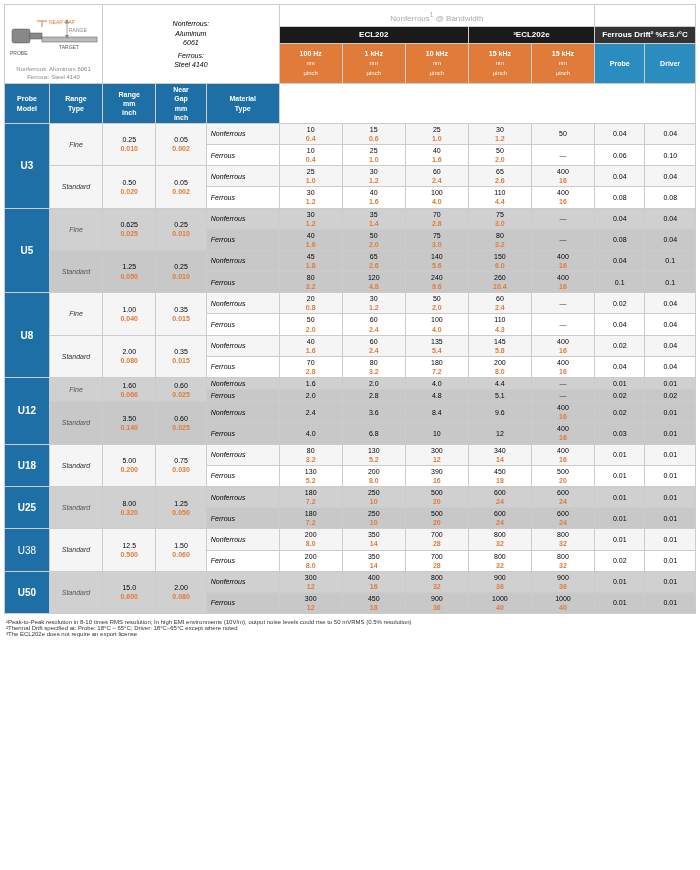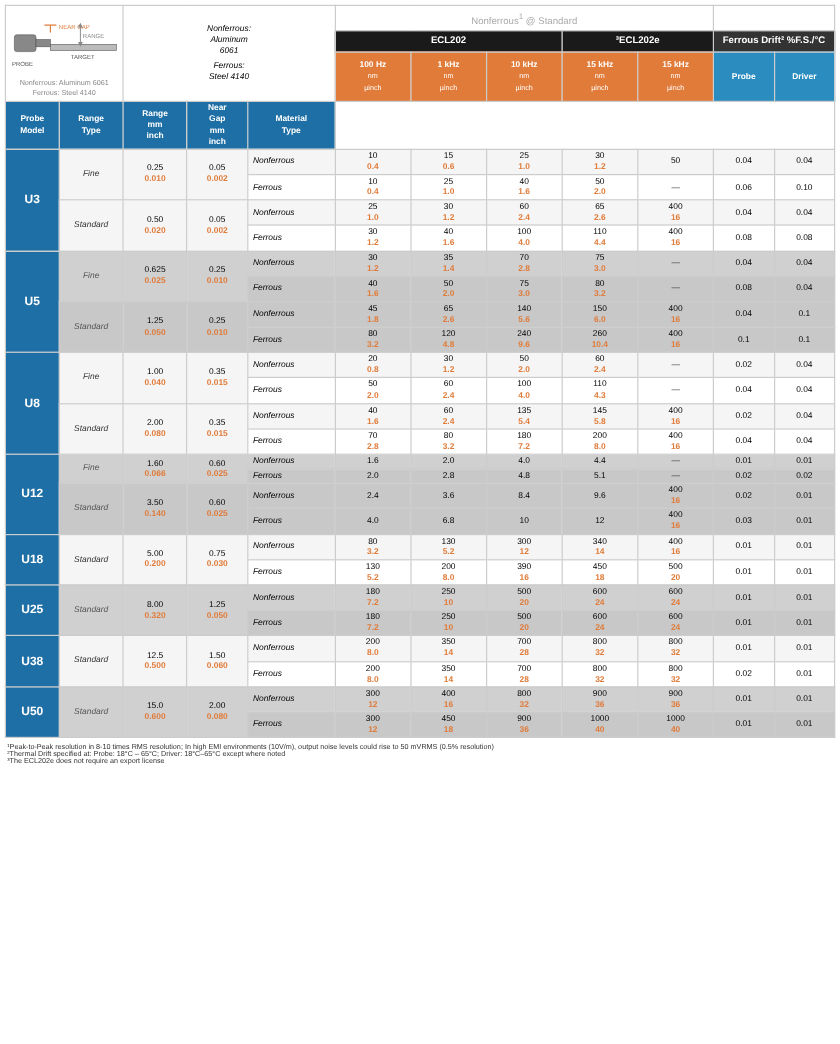--- a/index.html
+++ b/index.html
@@ -139,21 +139,21 @@
           </div>
         </td>
         <td rowspan="3" colspan="3" style="background:#fff; border:1px solid #ccc; vertical-align:middle; text-align:center; font-size:7px;">
           <div>
             <div style="font-style:italic;">Nonferrous:<br>Aluminum<br>6061</div>
             <div style="font-style:italic; margin-top:4px;">Ferrous:<br>Steel 4140</div>
           </div>
         </td>
         <td colspan="5" style="background:#fff; border:1px solid #ccc; text-align:center; vertical-align:bottom; font-size:8px; color:#aaa; padding-bottom:2px;">
           <span>Nonferrous</span><sup>1</sup>
-          <span>@ Standard</span>
+          <span>@ Bandwidth</span>
         </td>
         <td colspan="2" style="background:#fff; border:1px solid #ccc;"></td>
       </tr>
 
       <tr>
         <td colspan="3" class="header-dark" style="text-align:center; font-size:8px; font-weight:bold;">
           <span>ECL202</span>
         </td>
         <td colspan="2" class="header-dark" style="text-align:center; font-size:8px; font-weight:bold;">
           <span>³ECL202e</span>
@@ -437,21 +437,21 @@
           <td class="material-col" style="font-size: 7px;">Ferrous</td>
           <td style="text-align: center;"><span class="black-val">180</span><br><span class="orange-val">7.2</span></td>
           <td style="text-align: center;"><span class="black-val">250</span><br><span class="orange-val">10</span></td>
           <td style="text-align: center;"><span class="black-val">500</span><br><span class="orange-val">20</span></td>
           <td style="text-align: center;"><span class="black-val">600</span><br><span class="orange-val">24</span></td>
           <td style="text-align: center;"><span class="black-val">600</span><br><span class="orange-val">24</span></td>
           <td>0.01</td>
           <td>0.01</td>
         </tr>
         <tr style="background-color: rgb(245, 245, 245);">
-          <td rowspan="2" class="probe-model-cell" style="font-size: 10px; font-weight: bold;">U38</td>
+          <td rowspan="2" class="probe-model-cell" style="font-size: 10px; font-weight: normal;">U38</td>
           <td rowspan="2" style="font-size: 7px; color: rgb(51, 51, 51); font-style: italic; vertical-align: middle;">Standard</td>
           <td rowspan="2" style="vertical-align: middle;"><span class="black-val">12.5</span><br><span class="orange-val">0.500</span></td>
           <td rowspan="2" style="vertical-align: middle;"><span class="black-val">1.50</span><br><span class="orange-val">0.060</span></td>
           <td class="material-col" style="font-size: 7px;">Nonferrous</td>
           <td style="text-align: center;"><span class="black-val">200</span><br><span class="orange-val">8.0</span></td>
           <td style="text-align: center;"><span class="black-val">350</span><br><span class="orange-val">14</span></td>
           <td style="text-align: center;"><span class="black-val">700</span><br><span class="orange-val">28</span></td>
           <td style="text-align: center;"><span class="black-val">800</span><br><span class="orange-val">32</span></td>
           <td style="text-align: center;"><span class="black-val">800</span><br><span class="orange-val">32</span></td>
           <td>0.01</td>

